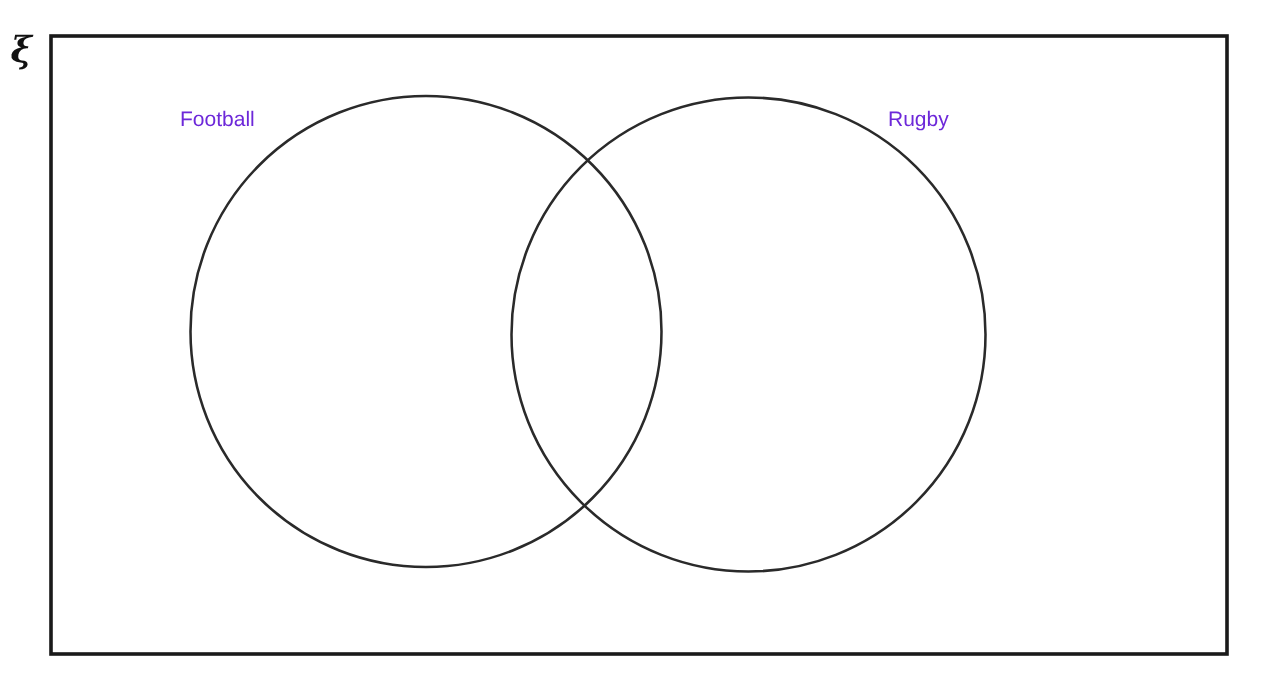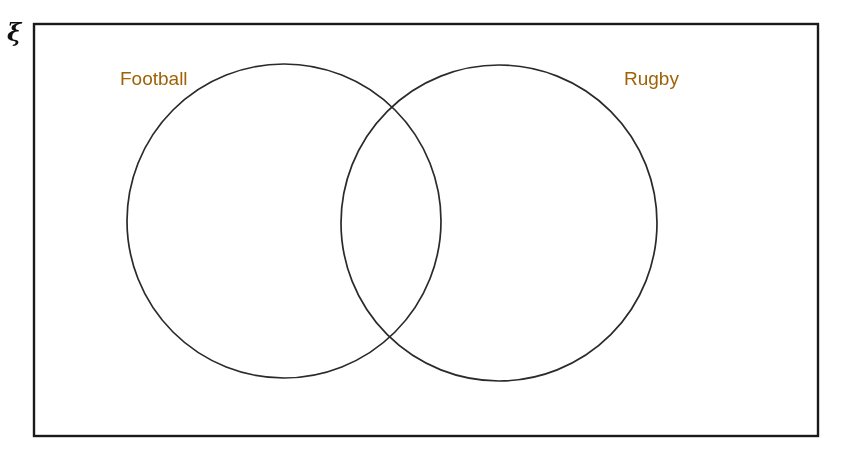--- a/index.html
+++ b/index.html
@@ -15,31 +15,31 @@
     font-family: "Liberation Sans", sans-serif;
     overflow: hidden;
   }
   .shapes {
     position: absolute;
     left: 0;
     top: 0;
   }
   .set-label {
     position: absolute;
-    font-size: 19px;
+    font-size: 14px;
     line-height: 24px;
-    color: #a16207;
+    color: #6d28d9;
     white-space: nowrap;
   }
   .label-football {
     left: 120px;
     top: 67px;
   }
   .label-rugby {
-    left: 624px;
+    left: 592px;
     top: 67px;
   }
   .universal-symbol {
     position: absolute;
     left: 7px;
     top: 19px;
     font-family: "DejaVu Serif", serif;
     font-style: italic;
     font-weight: bold;
     font-size: 24px;

